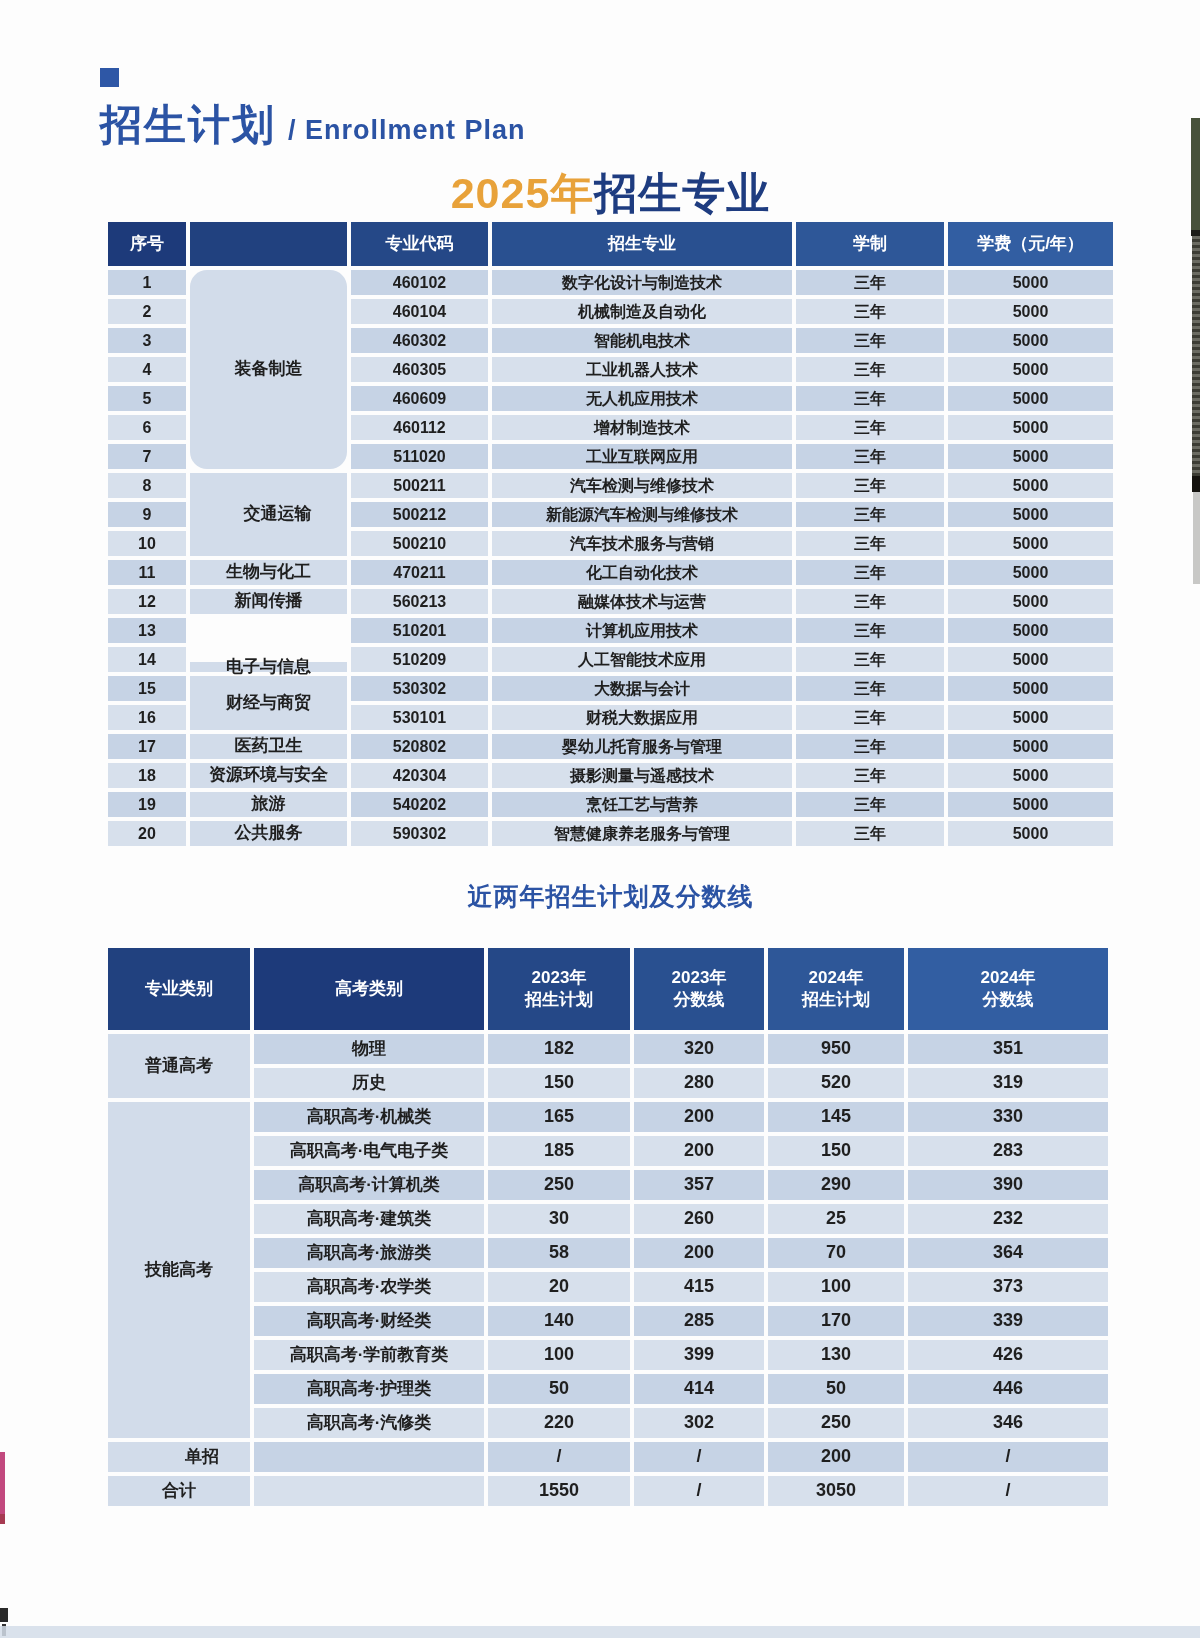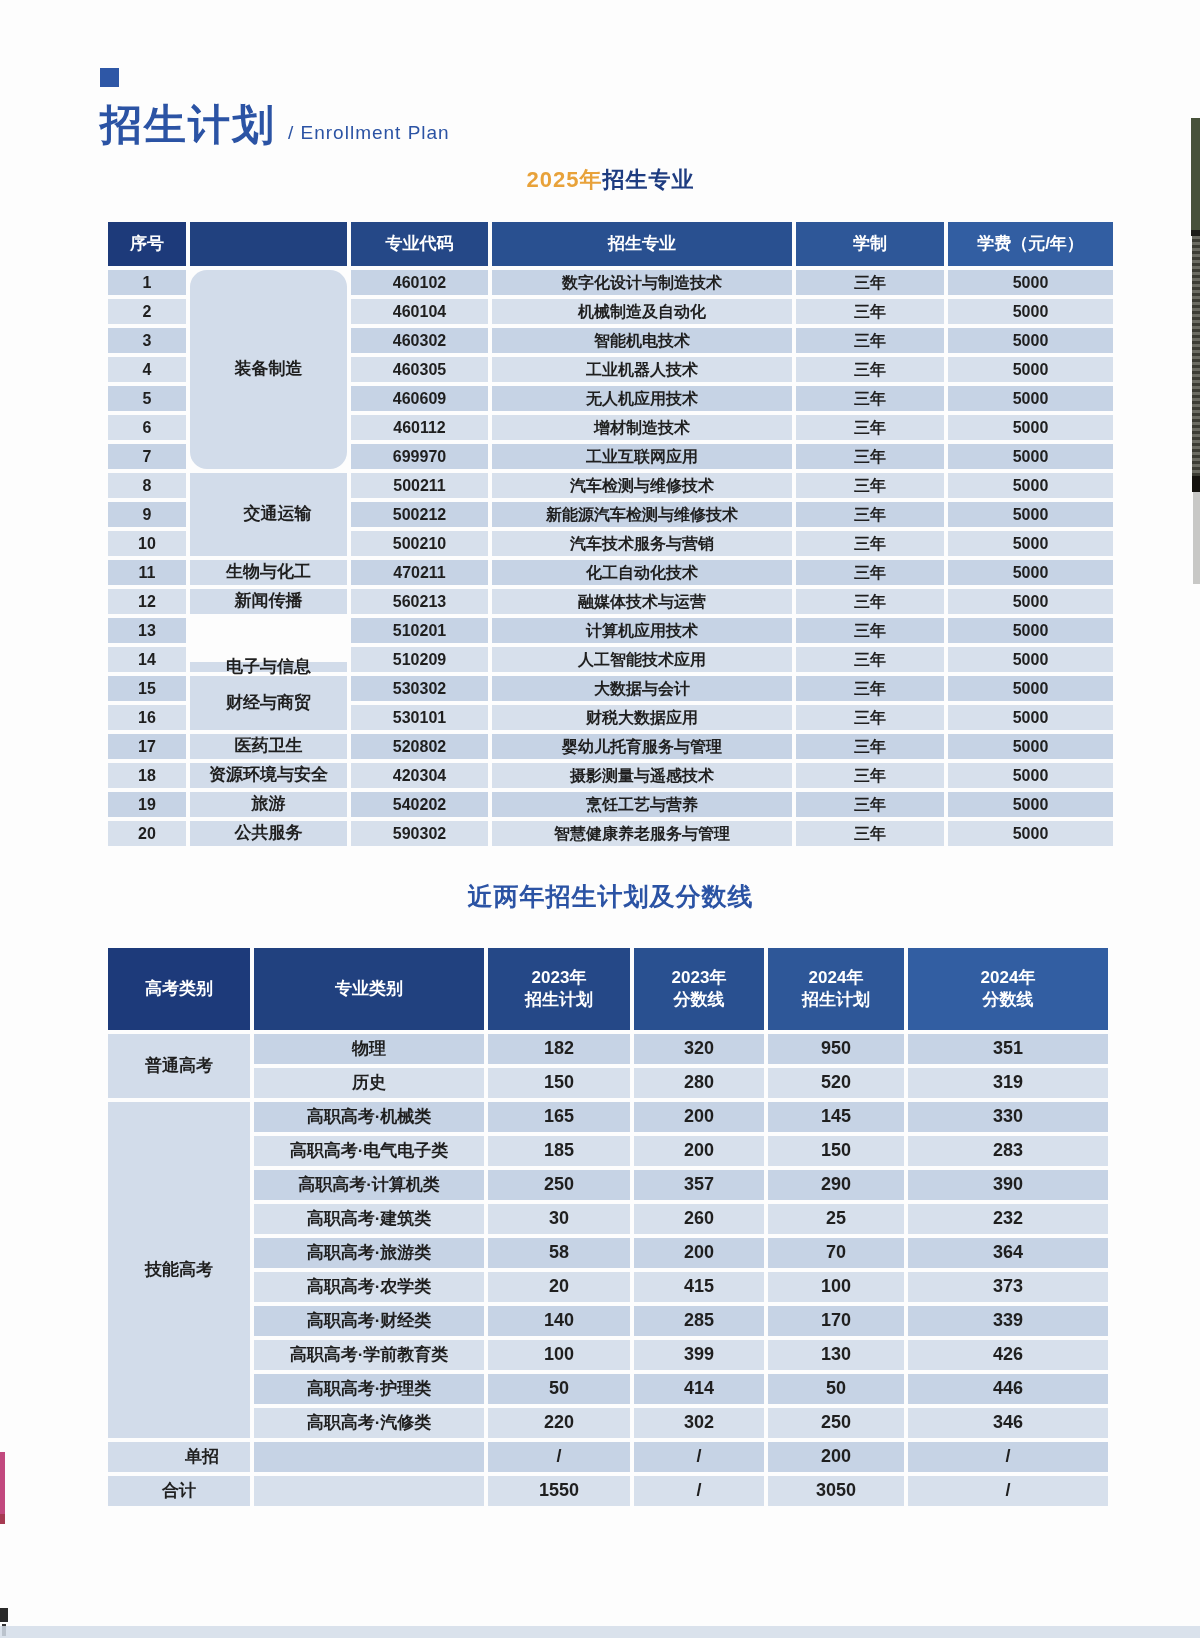--- a/index.html
+++ b/index.html
@@ -7,25 +7,25 @@
     width:1200px;height:1638px;position:relative;overflow:hidden;
     background:#fdfdfd;
     font-family:"Liberation Sans","DejaVu Sans",sans-serif;
     color:#1f1f1f;
   }
   
   .page-header{position:absolute;left:100px;top:68px;}
   .hdr-square{width:19px;height:19px;background:#2e57a6;margin-bottom:10px;}
   .hdr-line{display:flex;align-items:baseline;gap:12px;}
   .title-cn{font-size:42px;font-weight:bold;color:#2b53a4;letter-spacing:2px;}
-  .title-en{font-size:19px;font-weight:400;color:#2b53a4;letter-spacing:1px;}
+  .title-en{font-size:27px;font-weight:700;color:#2b53a4;letter-spacing:1px;}
   
   .sec-title{position:absolute;left:108px;width:1005px;text-align:center;
     font-weight:bold;margin:0;}
-  #majors-title{top:165px;font-size:22px;color:#1e3c80;letter-spacing:1px;}
+  #majors-title{top:165px;font-size:43px;color:#1e3c80;letter-spacing:1px;}
   #majors-title .hl{color:#e8a23a;}
   #scores-title{top:880px;font-size:25px;color:#2b53a4;letter-spacing:1px;}
   
   .tbl{position:absolute;left:108px;display:grid;gap:4px;}
   #majors-table{top:222px;grid-template-columns:78px 157px 137px 300px 148px 165px;
     grid-template-rows:44px repeat(20,25px);}
   #scores-table{top:948px;grid-template-columns:142px 230px 142px 130px 136px 200px;
     grid-template-rows:82px repeat(14,30px);}
   .th{display:flex;align-items:center;justify-content:center;color:#ffffff;
     font-weight:bold;font-size:17px;text-align:center;white-space:pre-line;line-height:1.3;}
@@ -97,21 +97,21 @@
     <div class="td dark">460609</div>
     <div class="td dark">无人机应用技术</div>
     <div class="td dark">三年</div>
     <div class="td dark">5000</div>
     <div class="td light">6</div>
     <div class="td light">460112</div>
     <div class="td light">增材制造技术</div>
     <div class="td light">三年</div>
     <div class="td light">5000</div>
     <div class="td dark">7</div>
-    <div class="td dark">699970</div>
+    <div class="td dark">511020</div>
     <div class="td dark">工业互联网应用</div>
     <div class="td dark">三年</div>
     <div class="td dark">5000</div>
     <div class="td light">8</div>
     <div class="td group-cell" style="grid-row: span 3; padding-left: 18px;">交通运输</div>
     <div class="td light">500211</div>
     <div class="td light">汽车检测与维修技术</div>
     <div class="td light">三年</div>
     <div class="td light">5000</div>
     <div class="td dark">9</div>
@@ -180,22 +180,22 @@
     <div class="td group-cell" style="grid-row: span 1;">公共服务</div>
     <div class="td light">590302</div>
     <div class="td light">智慧健康养老服务与管理</div>
     <div class="td light">三年</div>
     <div class="td light">5000</div>
   </div>
 
 <h2 class="sec-title" id="scores-title">近两年招生计划及分数线</h2>
 
 <div class="tbl" id="scores-table">
+    <div class="th hc1">专业类别</div>
     <div class="th hc0">高考类别</div>
-    <div class="th hc1">专业类别</div>
     <div class="th hc2">2023年
 招生计划</div>
     <div class="th hc3">2023年
 分数线</div>
     <div class="th hc4">2024年
 招生计划</div>
     <div class="th hc5">2024年
 分数线</div>
     <div class="td group-cell" style="grid-row: span 2;">普通高考</div>
     <div class="td dark">物理</div>

